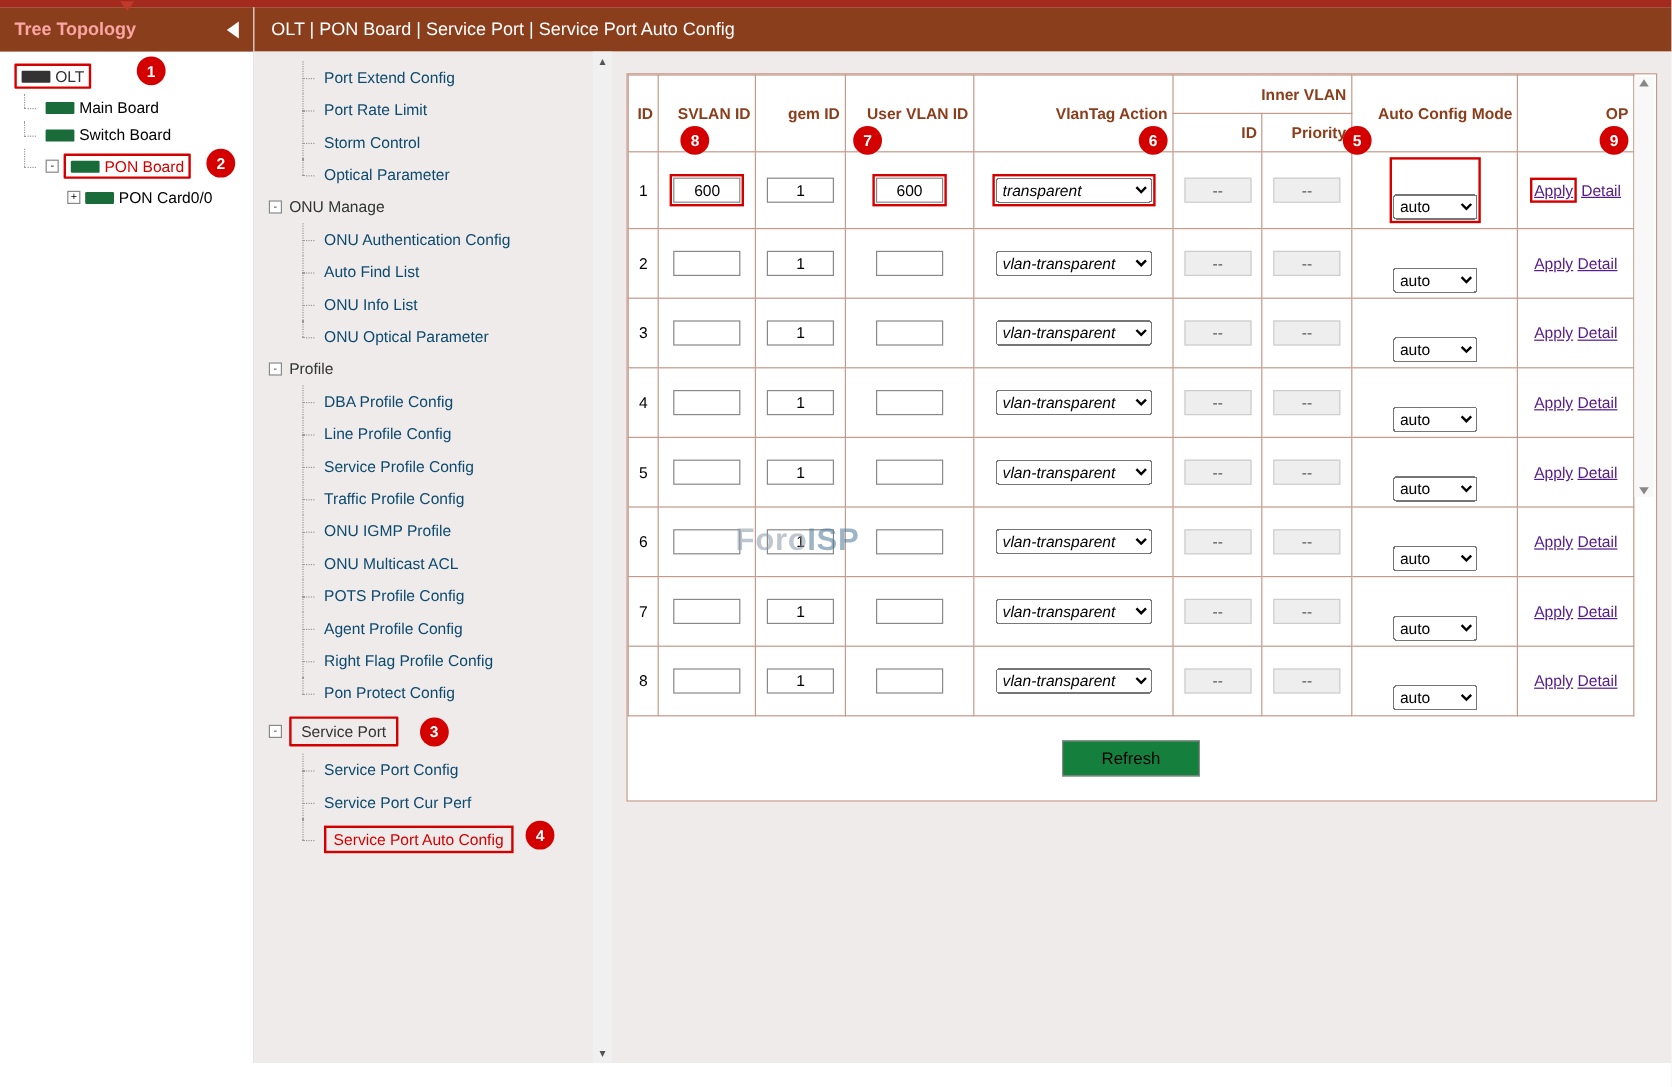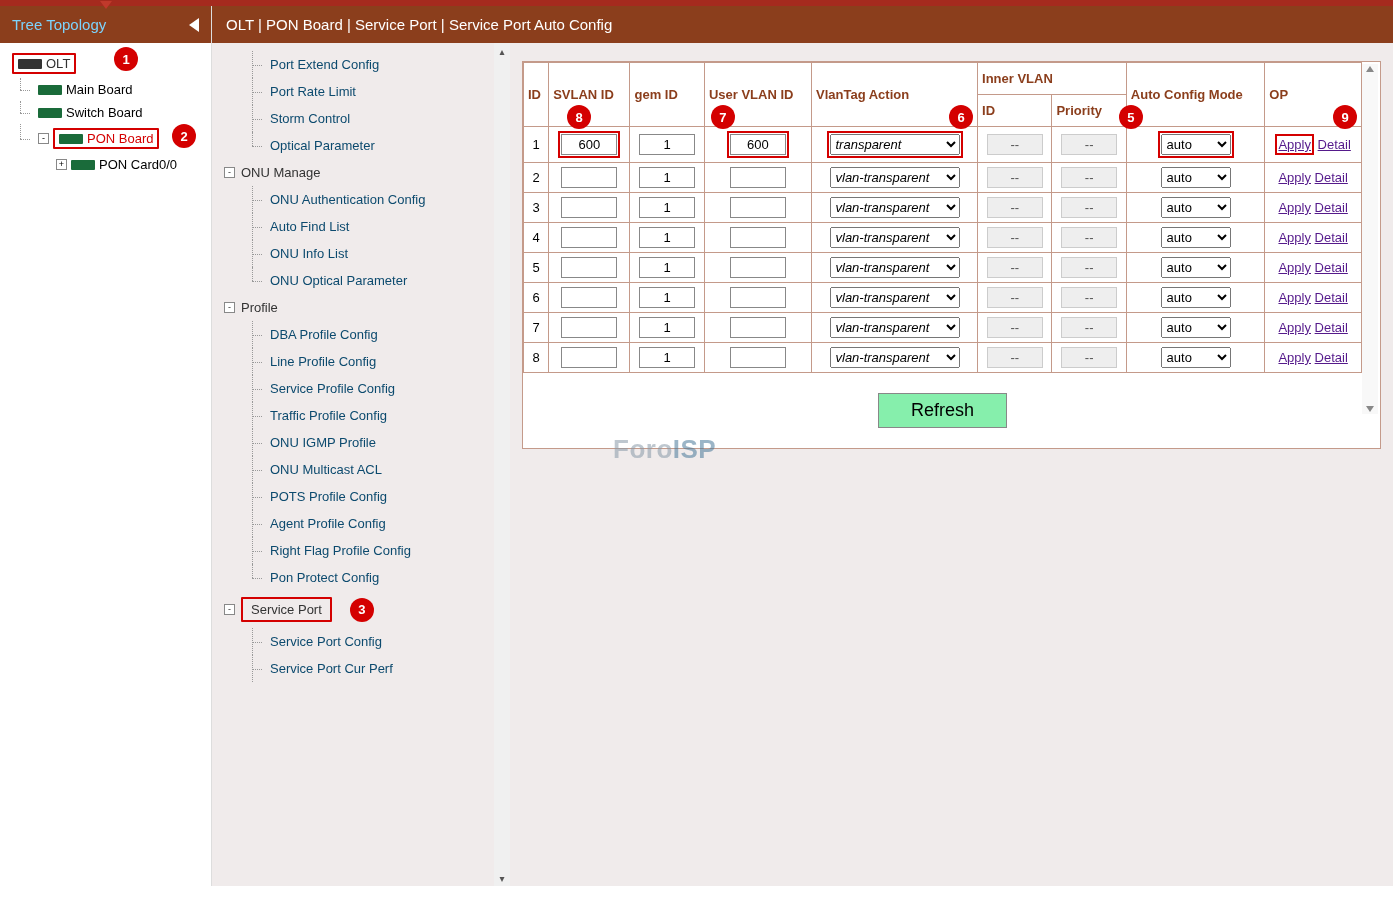--- a/index.html
+++ b/index.html
@@ -1,21 +1,21 @@
 <!DOCTYPE html>
 <html><head>
 <meta charset="utf-8">
 <style>
 * { box-sizing: border-box; margin: 0; padding: 0; }
 body { font-family: Arial, sans-serif; font-size: 13px; background: #fff; }
 .topbar { height: 6px; background: #a52a1e; position: relative; }
 .topbar::after { content: ''; position: absolute; left: 100px; top: 1px; width: 0; height: 0; border-left: 6px solid transparent; border-right: 6px solid transparent; border-top: 8px solid #c0392b; }
 .wrap { display: flex; height: 880px; }
 .left { width: 212px; background: #fff; border-right: 1px solid #ddd; }
-.left-head { background: #8b3e1c; color: #7dd3fc; padding: 10px 12px; font-weight: normal; font-size: 15px; display: flex; justify-content: space-between; align-items: center; }
+.left-head { background: #8b3e1c; color: #fca5a5; padding: 10px 12px; font-weight: bold; font-size: 15px; display: flex; justify-content: space-between; align-items: center; }
 .left-head .tri { width: 0; height: 0; border-top: 7px solid transparent; border-bottom: 7px solid transparent; border-right: 10px solid #fff; cursor: pointer; }
 .tree { padding: 6px 4px; font-size: 13px; }
 .tree-node { padding: 4px 2px 4px 8px; display: flex; align-items: center; gap: 4px; position: relative; }
 .tree-node.child { padding-left: 34px; }
 .tree-node.child::before { content: ''; position: absolute; left: 16px; top: 0; bottom: 50%; border-left: 1px dotted #999; }
 .tree-node.child::after { content: ''; position: absolute; left: 16px; top: 50%; width: 10px; border-top: 1px dotted #999; }
 .tree-node.grandchild { padding-left: 52px; }
 .tree-node .exp { width: 11px; height: 11px; border: 1px solid #888; font-size: 9px; line-height: 9px; text-align: center; background: #fff; cursor: pointer; }
 .dev-icon { width: 24px; height: 10px; display: inline-block; border-radius: 1px; }
 .dev-icon.black { background: #333; }
@@ -36,30 +36,30 @@
 .menu-item:not(.last)::before { bottom: 0; }
 .menu-item.hl { color: #d40000; }
 .menu-item .hl-box { border: 2px solid #d40000; padding: 2px 6px; display: inline-block; }
 .scrollbar-v { position: absolute; right: 0; top: 0; bottom: 0; width: 16px; background: #f0f0f0; }
 .scrollbar-v .up, .scrollbar-v .dn { height: 16px; background: #f0f0f0; display: flex; align-items: center; justify-content: center; font-size: 10px; color: #555; cursor: pointer; }
 .scrollbar-v .dn { position: absolute; bottom: 0; left: 0; right: 0; }
 .right { flex: 1; display: flex; flex-direction: column; }
 .right-body { flex: 1; background: #f0ebeb; padding: 0; position: relative; }
 .panel { margin: 18px 12px 12px 12px; border: 1px solid #c49a8a; background: #fff; position: relative; }
 .tbl { width: 100%; border-collapse: collapse; }
-.tbl th { color: #8b3e1c; font-weight: bold; padding: 8px 4px; border: 1px solid #c49a8a; text-align: left; font-size: 13px; }
+.tbl th { color: #8b3e1c; font-weight: bold; padding: 8px 4px; border: 1px solid #c49a8a; text-align: right; font-size: 13px; }
 .tbl td { border: 1px solid #c49a8a; padding: 4px 4px; text-align: center; vertical-align: middle; }
 .tbl input[type=text] { width: 56px; text-align: center; border: 1px solid #888; padding: 2px; font-size: 13px; }
 .tbl input[disabled] { background: #eee; border: 1px solid #ccc; }
 .tbl select { font-size: 13px; padding: 1px; }
 .tbl select.action { width: 130px; font-style: italic; }
-.tbl select.mode { width: 70px; }
+.tbl select.mode { width: 70px; margin-top: 28px; }
 .lnk { color: #551a8b; text-decoration: underline; cursor: pointer; font-size: 13px; }
 .hl-cell { border: 2px solid #d40000 !important; padding: 1px; display: inline-block; }
-.btn-refresh { margin: 20px auto; display: block; padding: 6px 32px; font-size: 18px; border: 1px solid #888; background: #86efac; cursor: pointer; }
+.btn-refresh { margin: 20px auto; display: block; padding: 6px 32px; font-size: 14px; border: 1px solid #888; background: #15803d; cursor: pointer; }
 .watermark { position: absolute; left: 90px; top: 372px; font-size: 26px; font-weight: bold; color: #8a9aa8; opacity: 0.55; letter-spacing: 0.5px; pointer-events: none; }
 .watermark .isp { color: #4a7a9a; }
 .inner-scroll { position: absolute; right: 2px; top: 2px; bottom: 2px; width: 16px; background: #f8f8f8; }
 .inner-scroll .tr-up { position: absolute; top: 2px; left: 4px; width: 0; height: 0; border-left: 4px solid transparent; border-right: 4px solid transparent; border-bottom: 6px solid #888; cursor: pointer; }
 .inner-scroll .tr-dn { position: absolute; bottom: 2px; left: 4px; width: 0; height: 0; border-left: 4px solid transparent; border-right: 4px solid transparent; border-top: 6px solid #888; cursor: pointer; }
 </style>
 </head>
 <body>
 
 <div class="topbar"></div>
@@ -134,20 +134,21 @@
               <div class="menu-item">Agent Profile Config</div>
               <div class="menu-item">Right Flag Profile Config</div>
               <div class="menu-item last">Pon Protect Config</div>
               <div class="menu-title">
                 <span class="exp">-</span>
                 <span class="hl-red black-text" style="padding: 3px 8px;">Service Port</span>
                 <span class="badge" style="position: relative; left: 12px; top: 0px;">3</span>
               </div>
               <div class="menu-item">Service Port Config</div>
               <div class="menu-item">Service Port Cur Perf</div>
+              <div class="menu-item hl last" style="position: relative;"><span class="hl-box">Service Port Auto Config</span><span class="badge" style="left: 186px; top: 2px;">4</span></div>
             </div>
           <div class="scrollbar-v">
             <div class="up">▴</div>
             <div class="dn">▾</div>
           </div>
         </div>
       </div>
 
       <div class="right">
         <div class="right-body">

